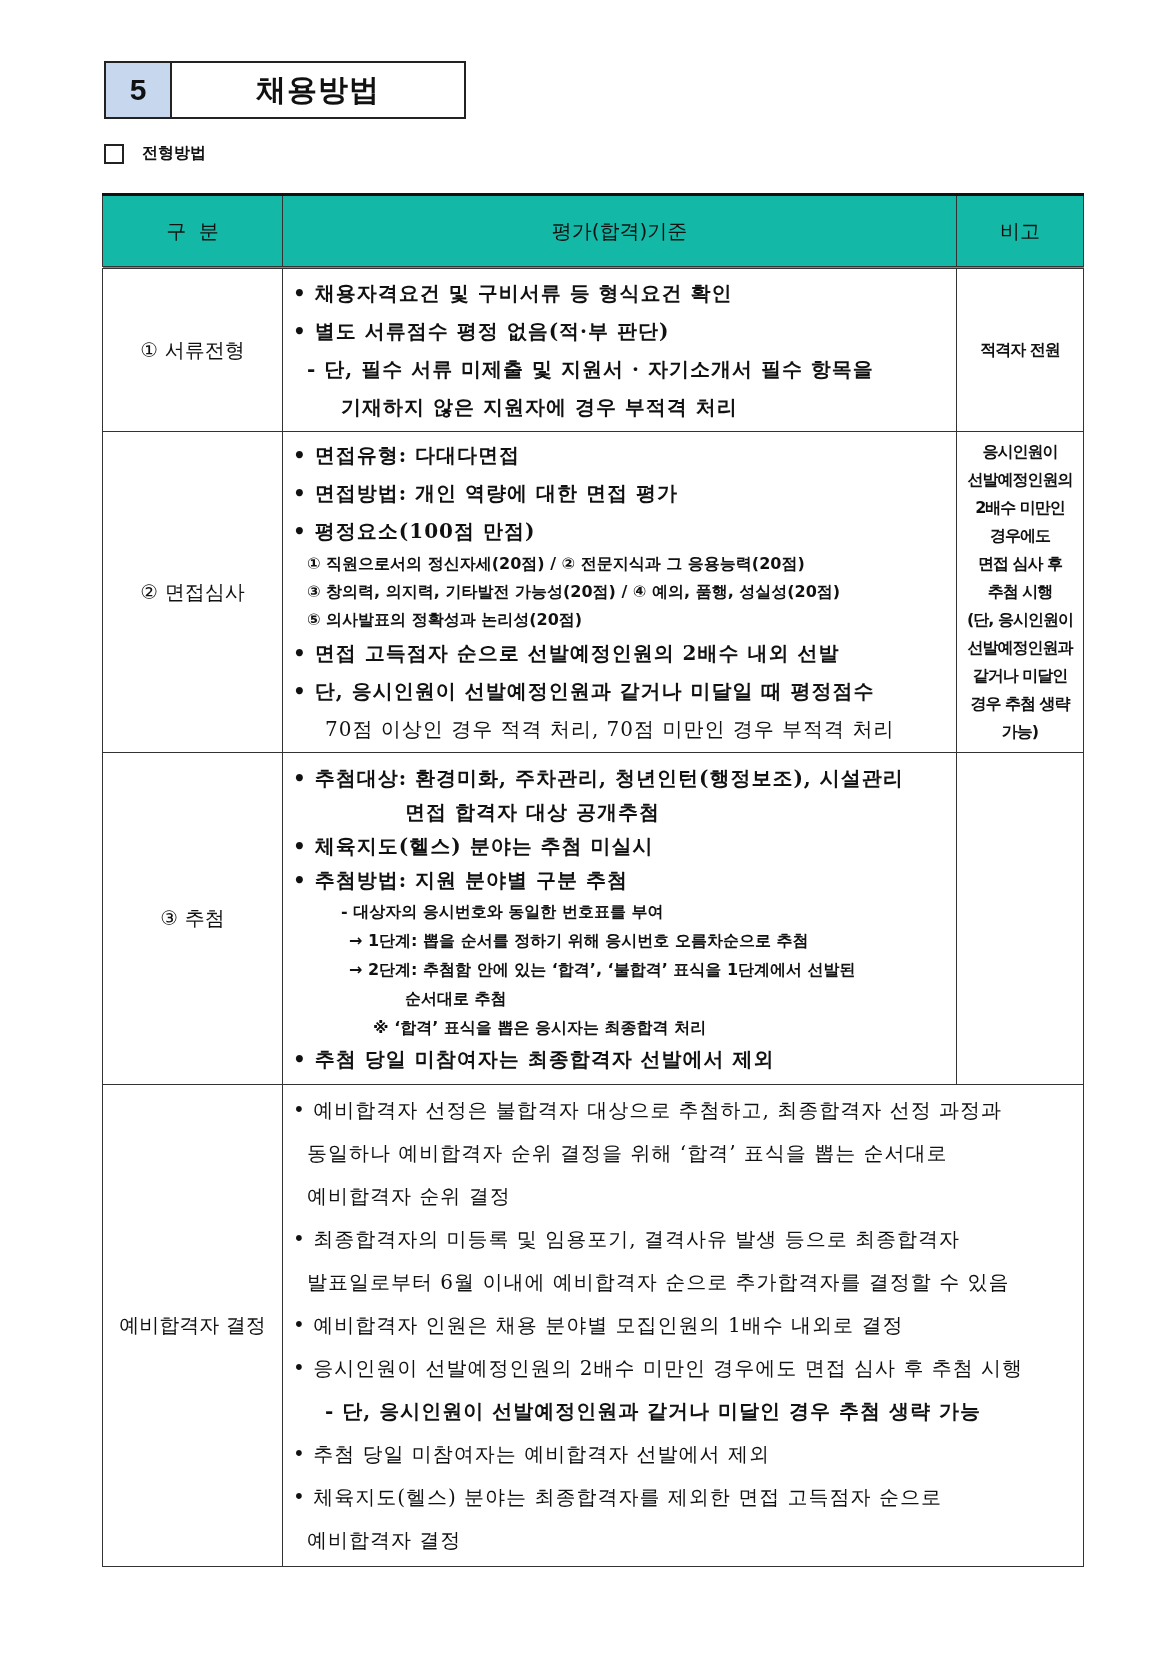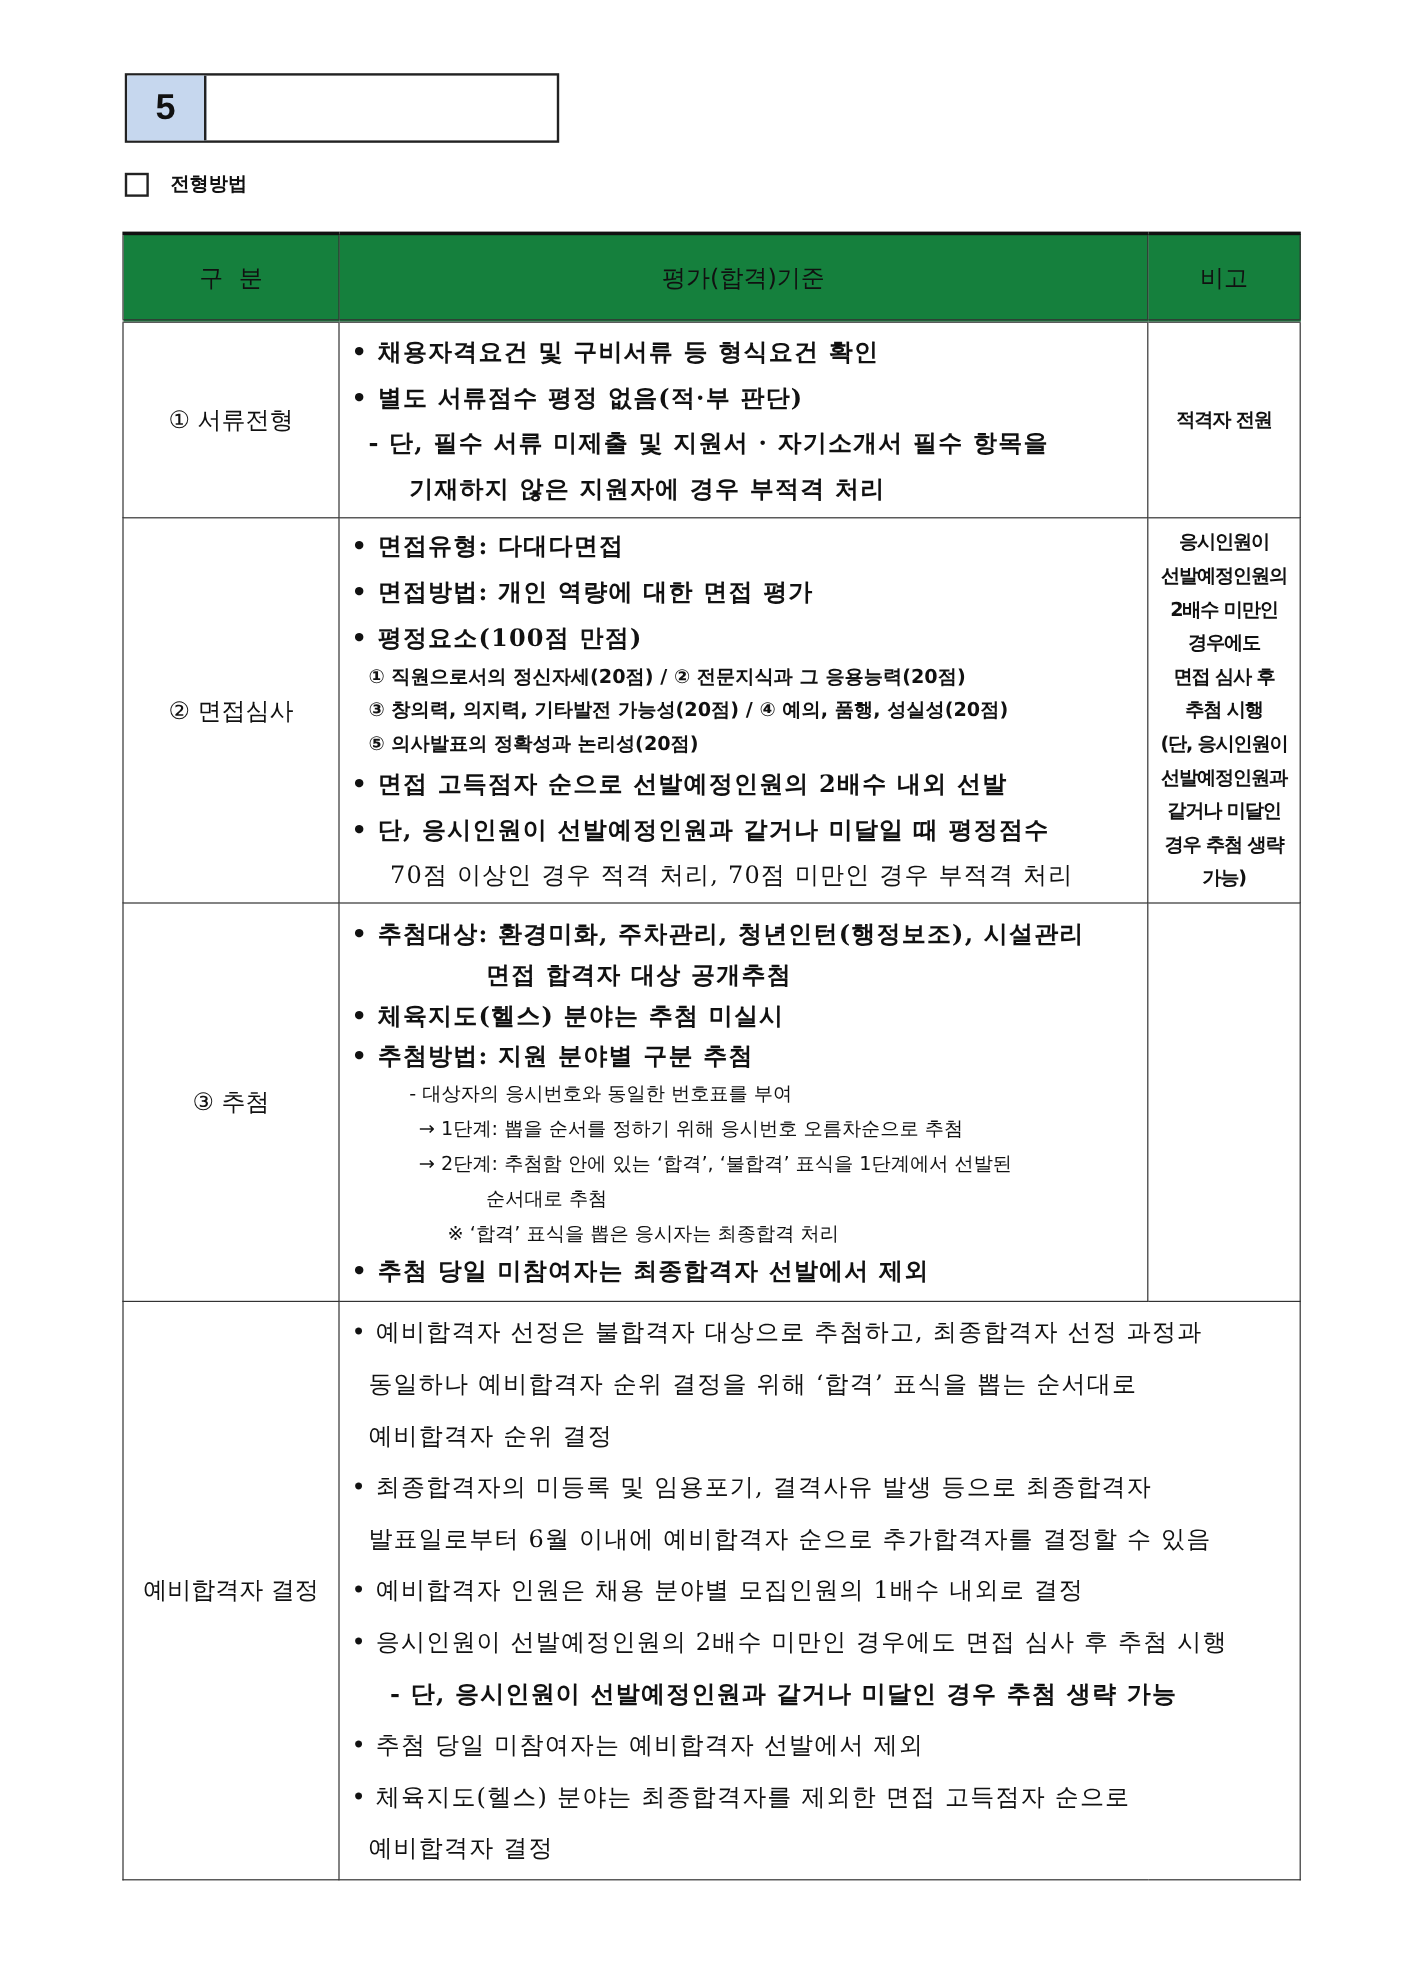--- a/index.html
+++ b/index.html
@@ -7,43 +7,44 @@
 
   .section-header { position: absolute; left: 104px; top: 61px; width: 362px; height: 58px; border: 2px solid #222; display: flex; box-sizing: border-box; }
   .section-num { width: 64px; background: #c6d7ee; border-right: 2px solid #222; display: flex; align-items: center; justify-content: center; font-family: "Liberation Sans", sans-serif; font-size: 30px; font-weight: bold; }
   .section-title { flex: 1; display: flex; align-items: center; justify-content: center; font-size: 30px; font-weight: bold; letter-spacing: 1px; }
 
   .subheading { position: absolute; left: 104px; top: 143px; display: flex; align-items: center; font-family: "DejaVu Serif", serif; font-weight: bold; font-size: 16px; }
   .checkbox { width: 20px; height: 20px; border: 2px solid #222; box-sizing: border-box; margin-right: 18px; display: inline-block; }
 
   table.main { position: absolute; left: 102px; top: 193px; width: 981px; border-collapse: collapse; table-layout: fixed; }
   table.main th, table.main td { border: 1px solid #333; vertical-align: middle; }
-  table.main thead th { background: #15803d; height: 68px; font-weight: normal; font-size: 20px; border-top: 3px solid #111; border-bottom: 3px double #333; }
+  table.main thead th { background: #14b8a6; height: 68px; font-weight: normal; font-size: 20px; border-top: 3px solid #111; border-bottom: 3px double #333; }
   td.cat { text-align: center; font-size: 20px; }
   td.note { text-align: center; font-size: 16px; font-weight: bold; letter-spacing: -1px; line-height: 28px; }
   td.content { padding: 4px 8px 4px 10px; font-family: "DejaVu Serif", serif; font-weight: bold; font-size: 20px; letter-spacing: 1px; margin-left: 32px; }
 
   .line { line-height: 38px; white-space: nowrap; }
   .line.sm { font-family: "DejaVu Sans", sans-serif; font-size: 16px; line-height: 28px; letter-spacing: 0; }
-  .line.sm.light { font-weight: normal; font-size: 16px; line-height: 29px; }
+  .line.sm.light { font-weight: bold; font-size: 16px; line-height: 29px; }
   .line.tall { line-height: 43px; }
   .bullet::before { content: "• "; }
   .indent1 { padding-left: 14px; }
   .indent2 { padding-left: 32px; font-weight: bold; }
   .indent3 { padding-left: 48px; }
   .indent4 { padding-left: 80px; }
   .indent5 { padding-left: 56px; }
   .indent6 { padding-left: 112px; }
   .bottom-border td { border-bottom: 2px solid #222; }
 </style>
 </head>
 <body>
 
 <div class="section-header">
   <div class="section-num">5</div>
+  <div class="section-title">채용방법</div>
 </div>
 
 <div class="subheading">
   <span class="checkbox"></span>
   <span>전형방법</span>
 </div>
 
 <table class="main">
   <colgroup>
     <col style="width:180px">

